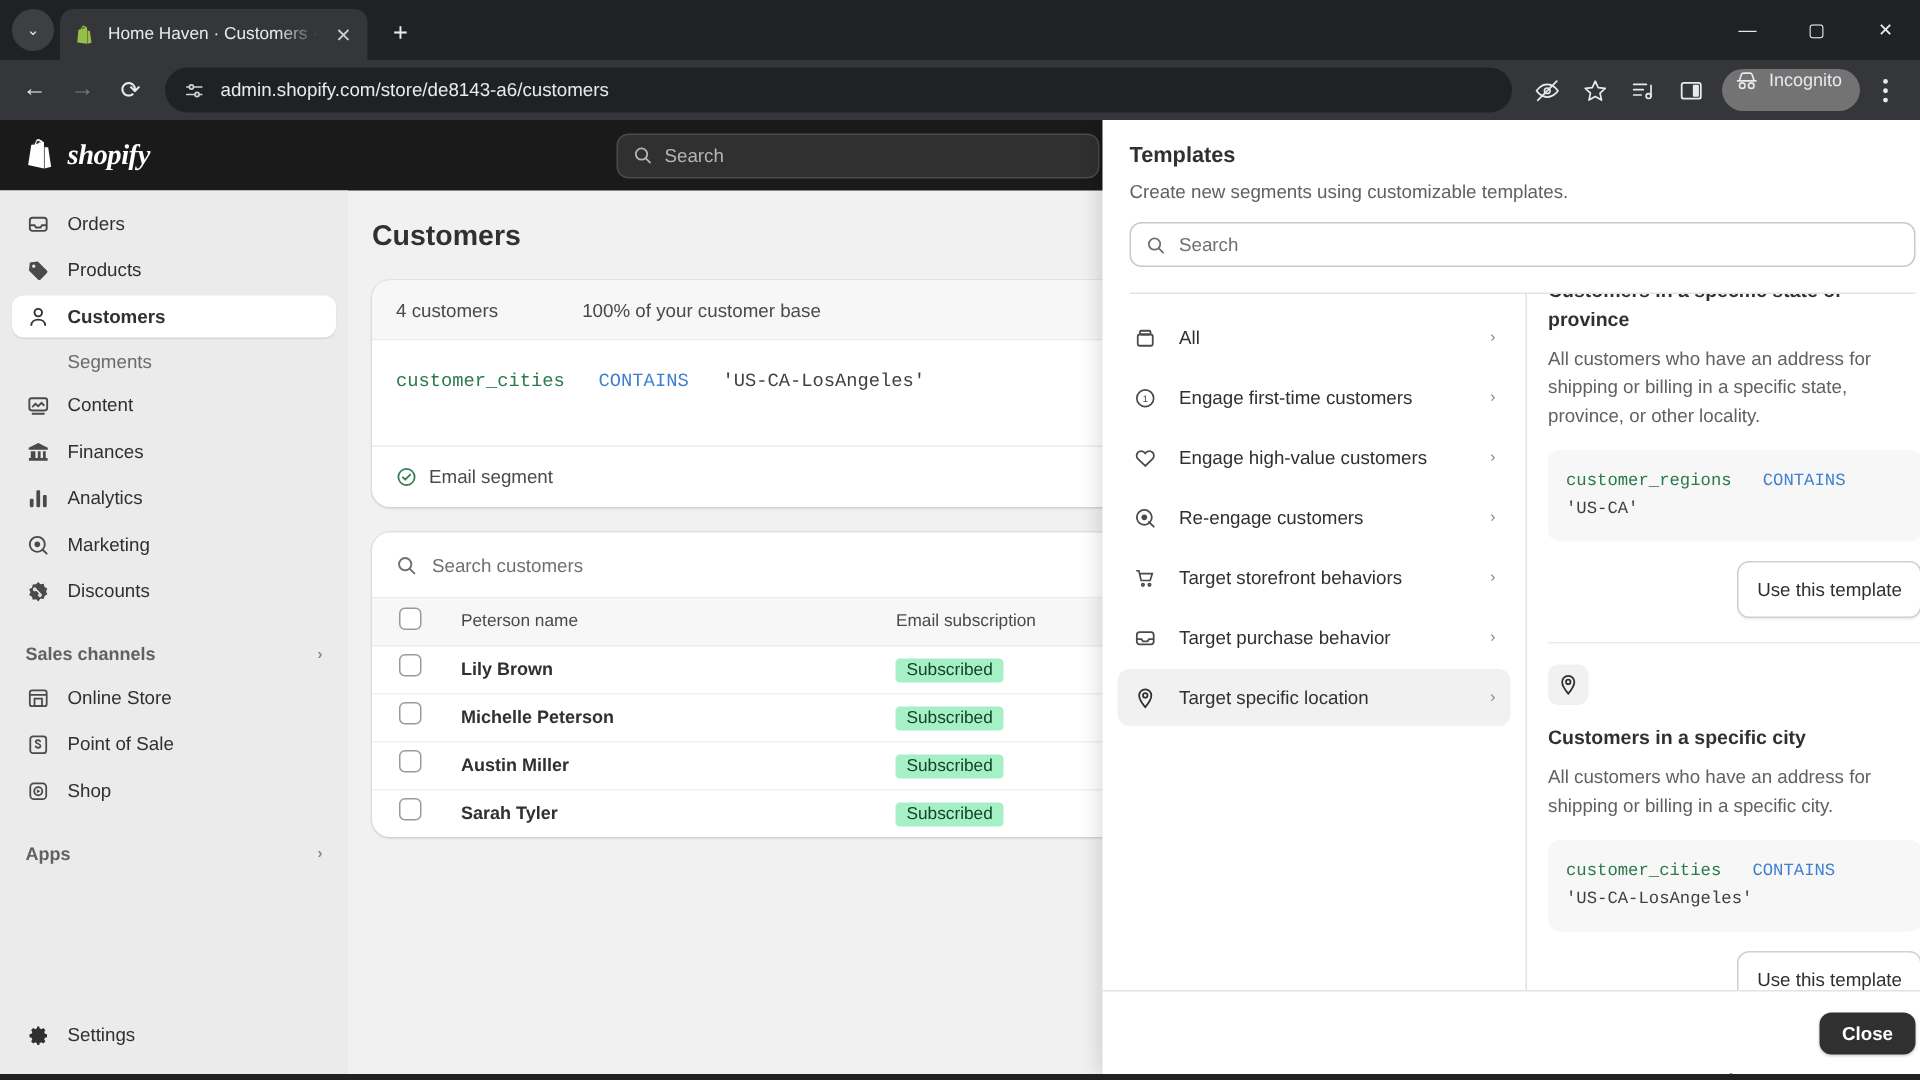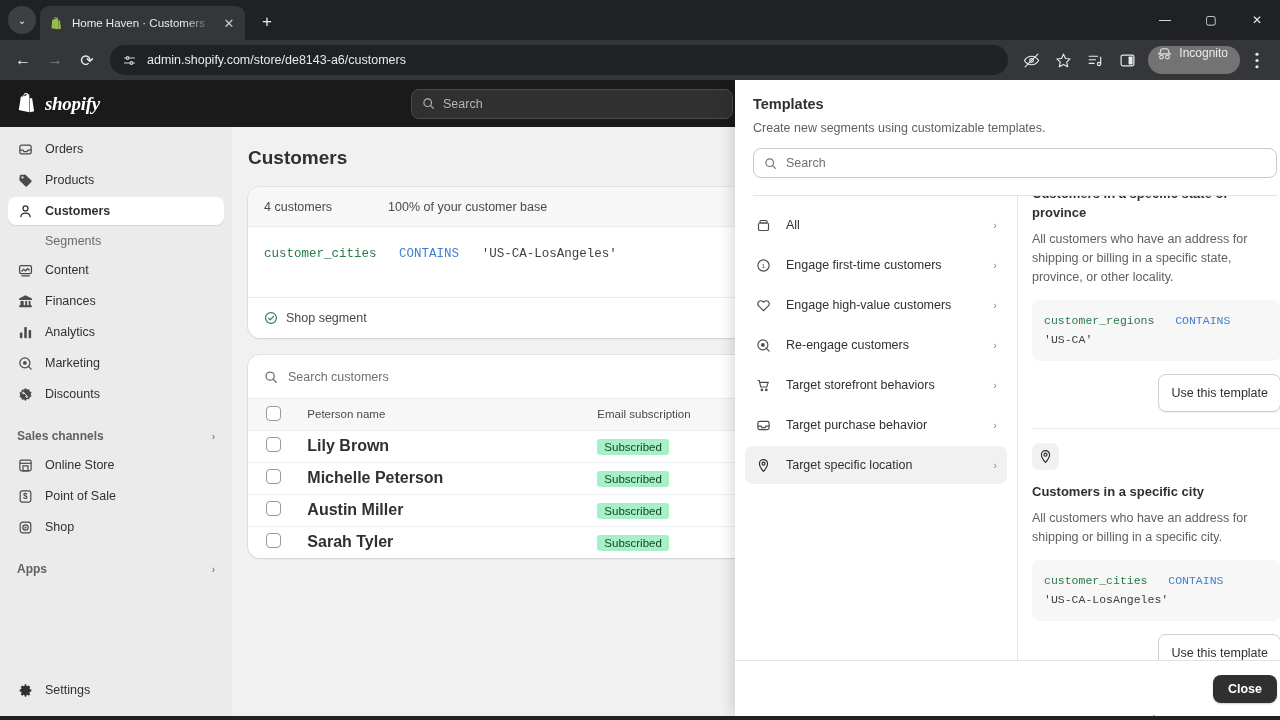--- a/index.html
+++ b/index.html
@@ -200,21 +200,21 @@
   .tbl tbody tr { border-bottom: 1px solid #f0f0f0; height: 32px; }
   .tbl tbody tr:last-child { border-bottom: none; }
   .cb {
     width: 15px; height: 15px; border: 1px solid #999; border-radius: 4px;
     background: #fff; display: inline-block;
   }
   .col-cb  { width: 44px; padding-left: 18px !important; }
   .col-nm  { width: 215px; }
   .col-es  { width: 212px; }
   .col-loc { width: 200px; }
-  .cust-name { font-size: 16px; color: #303030; font-weight: 600; margin-top: 13px; }
+  .cust-name { font-size: 12px; color: #303030; font-weight: 600; margin-top: 13px; }
   .badge {
     display: inline-block; background: #a6f0c6; color: #17412a;
     border-radius: 3px; padding: 2px 7px; font-size: 11.5px;
   }
   .loc-txt { font-size: 12.5px; color: #303030; white-space: nowrap; }
   .learn-row {
     width: 905px; display: flex; justify-content: flex-end;
     padding: 13px 18px 0 0; font-size: 12.5px; color: #4a4a4a;
   }
 
@@ -588,21 +588,21 @@
           <span>&nbsp;</span>
           <span class="tok-str">'US-CA-LosAngeles'</span>
         </div>
         <div class="seg-footer">
           <span class="valid-check">
             <svg width="14" height="14" viewBox="0 0 24 24" fill="none" stroke="#2e7d4f" stroke-width="2">
                 <circle cx="12" cy="12" r="9.3"></circle>
                 <path d="m7.8 12.3 2.8 2.8 5.6-5.9" stroke-linecap="round" stroke-linejoin="round"></path>
               </svg>
           </span>
-          <span>Shop segment</span>
+          <span>Email segment</span>
         </div>
       </section>
 
       <section class="card">
         <div class="list-search">
           <span>
             <svg width="14" height="14" viewBox="0 0 24 24" fill="none" stroke="#707070" stroke-width="2.2" stroke-linecap="round">
                 <circle cx="10.5" cy="10.5" r="7"></circle>
                 <line x1="15.8" y1="15.8" x2="21" y2="21"></line>
               </svg>

